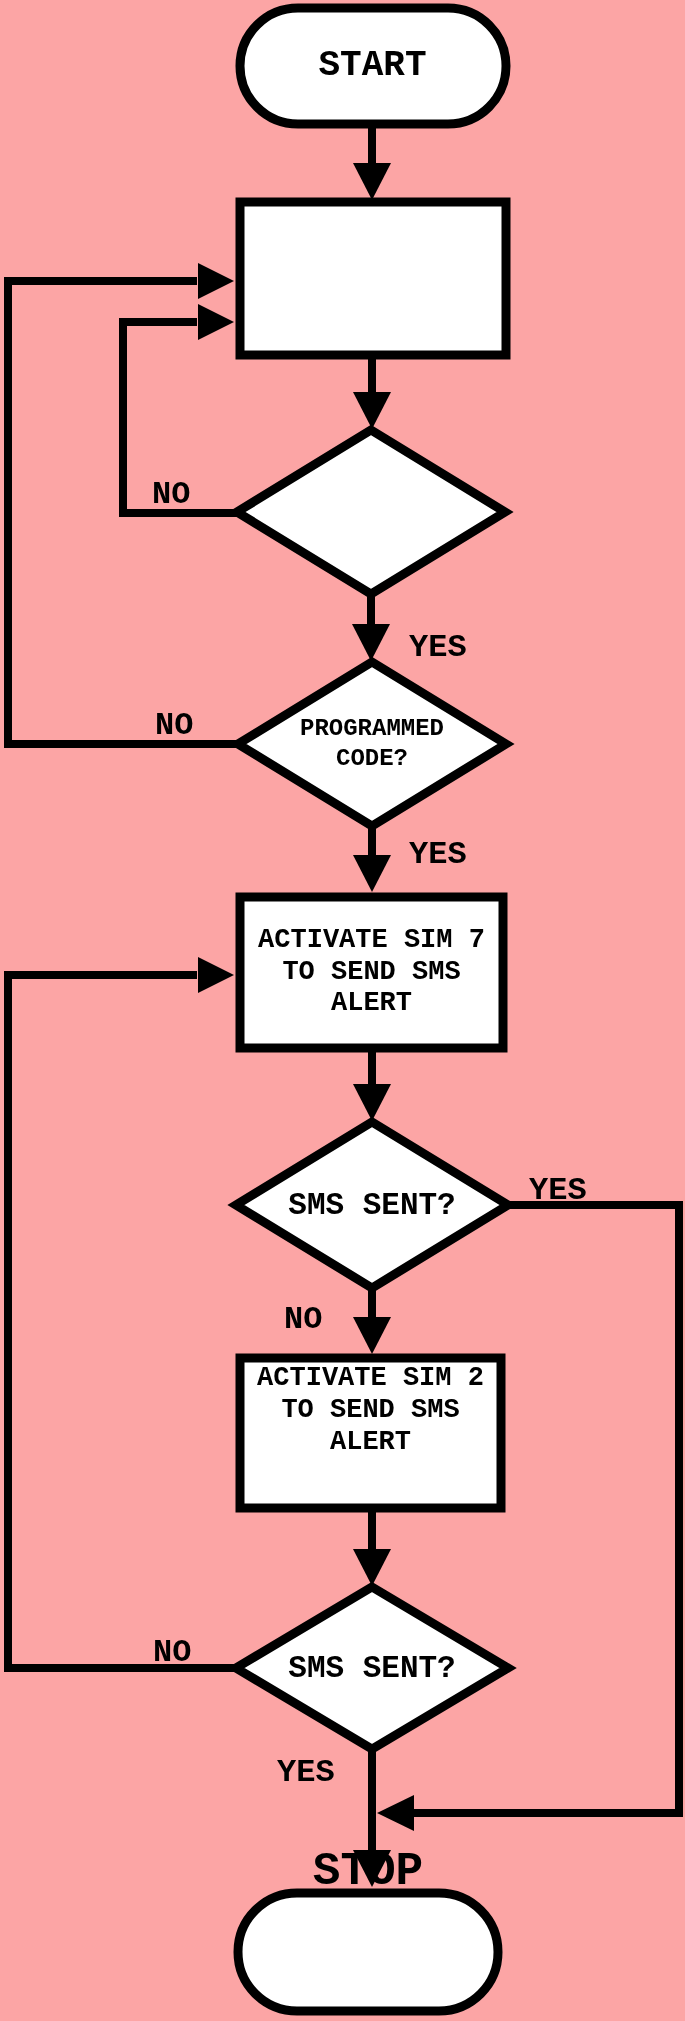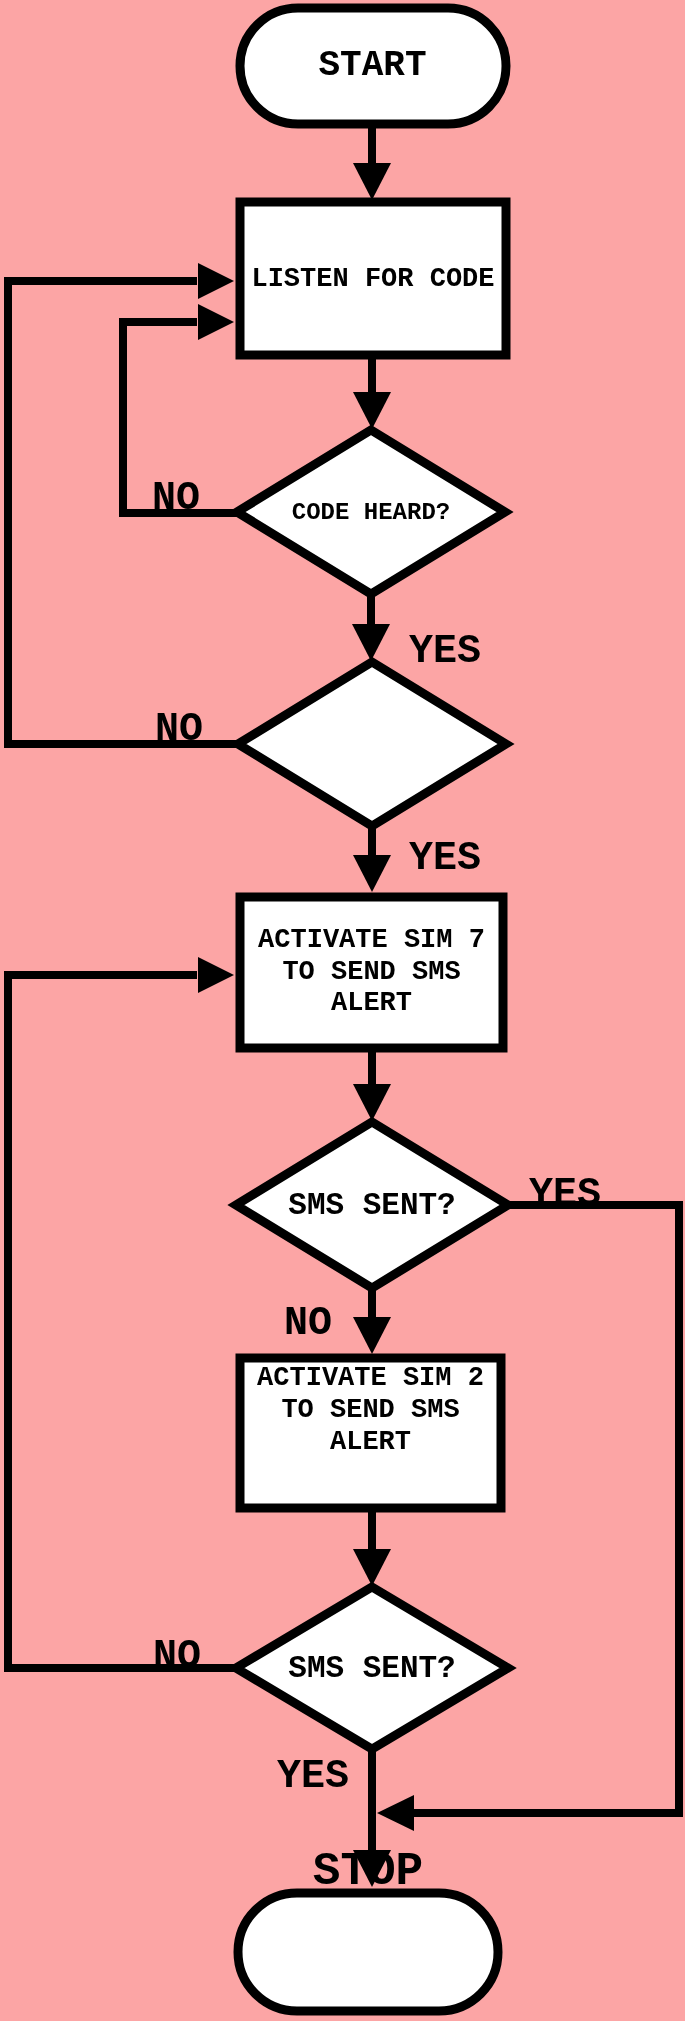--- a/index.html
+++ b/index.html
@@ -29,21 +29,21 @@
   .lbl-codeheard { left:237px; top:430px;  width:268px; height:164px; font-size:24px; }
   .lbl-progcode  { left:238px; top:662px;  width:268px; height:164px; font-size:24px; line-height:1.25; }
   .lbl-sim1      { left:240px; top:897px;  width:263px; height:151px; font-size:27px; line-height:1.18; }
   .lbl-sms1      { left:236px; top:1122px; width:272px; height:166px; font-size:31px; }
   .lbl-sim2      { left:240px; top:1336px; width:261px; height:150px; font-size:27px; line-height:1.18; }
   .lbl-sms2      { left:236px; top:1587px; width:272px; height:162px; font-size:31px; }
   .lbl-stop      { left:238px; top:1813px; width:260px; height:118px; font-size:46px; }
   .edge-label {
     position: absolute;
     font-weight: 700;
-    font-size: 40px;
+    font-size: 32px;
     line-height: 1;
     color: #000000;
     pointer-events: none;
   }
   .el-no1  { left:152px; top:479px;  }
   .el-yes1 { left:409px; top:632px;  }
   .el-no2  { left:155px; top:710px;  }
   .el-yes2 { left:409px; top:839px;  }
   .el-yes3 { left:529px; top:1175px; }
   .el-no3  { left:284px; top:1304px; }
@@ -105,22 +105,22 @@
       <polygon points="372,662 506,744 372,826 238,744"></polygon>
       <rect x="240" y="897" width="263" height="151"></rect>
       <polygon points="372,1122 508,1205 372,1288 236,1205"></polygon>
       <rect x="240" y="1358" width="261" height="150"></rect>
       <polygon points="372,1587 508,1668 372,1749 236,1668"></polygon>
       <rect x="238" y="1893" width="260" height="118" rx="59" ry="59"></rect>
     </g>
   </svg>
 
   <div class="node-label lbl-start">START</div>
-  <div class="node-label lbl-listen">LISTEN FOR CODE</div>
-  <div class="node-label lbl-codeheard">CODE HEARD?</div>
+  <div class="node-label lbl-progcode">PROGRAMMED
+CODE?</div>
   <div class="node-label lbl-sim1">ACTIVATE SIM 7
 TO SEND SMS
 ALERT</div>
   <div class="node-label lbl-sms1">SMS SENT?</div>
   <div class="node-label lbl-sim2">ACTIVATE SIM 2
 TO SEND SMS
 ALERT</div>
   <div class="node-label lbl-sms2">SMS SENT?</div>
   <div class="node-label lbl-stop">STOP</div>
 

